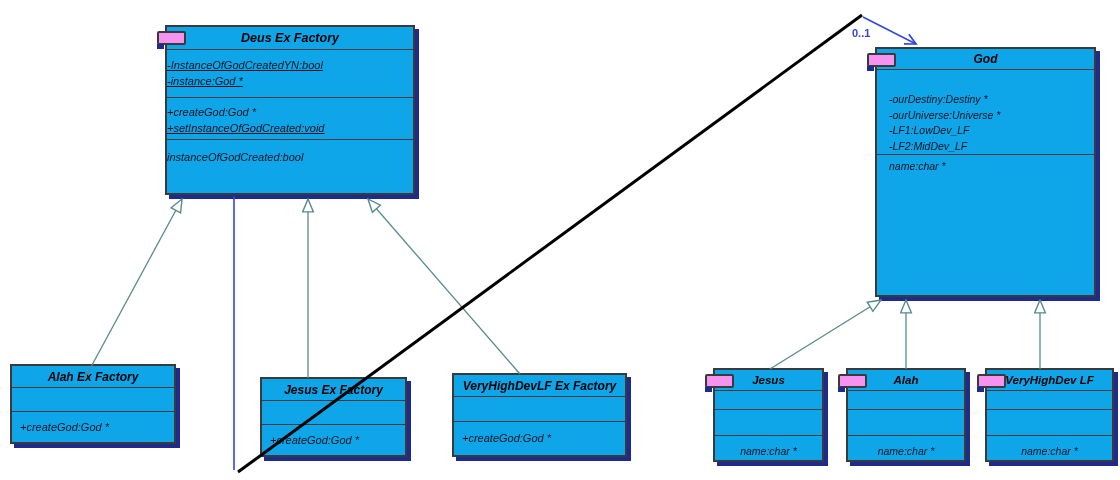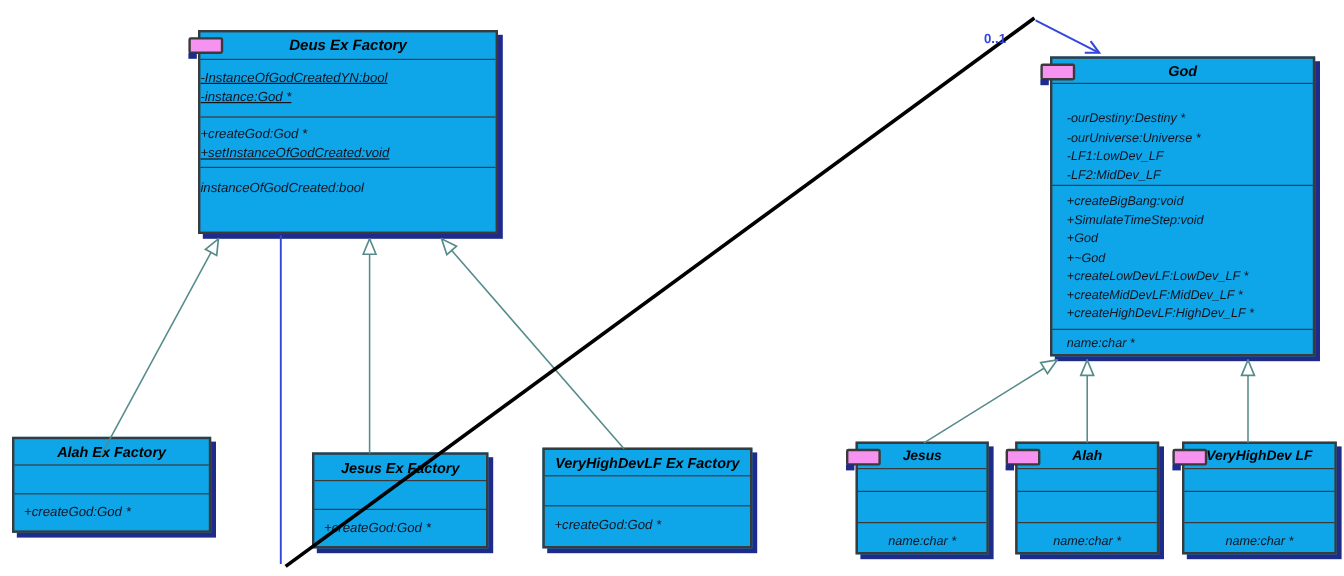--- a/index.html
+++ b/index.html
@@ -56,29 +56,20 @@
     <span class="cicon"></span>
     <div class="ctitle">
       <span>God</span>
     </div>
     <div class="csec" style="height:85px;padding-top:22px">
       <div class="mline">-ourDestiny:Destiny *</div>
       <div class="mline">-ourUniverse:Universe *</div>
       <div class="mline">-LF1:LowDev_LF</div>
       <div class="mline">-LF2:MidDev_LF</div>
       <div class="mline">-LF3:MidDev_LF</div>
-    </div>
-    <div class="csec" style="height:120px;padding-top:6px">
-      <div class="mline">+createBigBang:void</div>
-      <div class="mline">+SimulateTimeStep:void</div>
-      <div class="mline">+God</div>
-      <div class="mline">+~God</div>
-      <div class="mline">+createLowDevLF:LowDev_LF *</div>
-      <div class="mline">+createMidDevLF:MidDev_LF *</div>
-      <div class="mline">+createHighDevLF:HighDev_LF *</div>
     </div>
     <div class="csec" style="flex:1;padding-top:4px">
       <div class="mline">name:char *</div>
     </div>
   </div>
 
   <div class="cbox fac" style="left:10px;top:364px;width:166px;height:80px">
     <div class="ctitle">
       <span>Alah Ex Factory</span>
     </div>
@@ -137,21 +128,21 @@
     <div class="ctitle">
       <span>VeryHighDev LF</span>
     </div>
     <div class="csec" style="height:19px"></div>
     <div class="csec" style="height:26px"></div>
     <div class="csec" style="flex:1;padding-top:8px">
       <div class="mline">name:char *</div>
     </div>
   </div>
 
-  <div class="mult" style="left:820px;top:27px">0..1</div>
+  <div class="mult" style="left:852px;top:27px">0..1</div>
 
   <svg class="overlay" width="1120" height="480" viewBox="0 0 1120 480">
     <defs>
       <marker id="tri" viewBox="0 0 14 12" markerWidth="15" markerHeight="13" refX="13" refY="6" orient="auto" markerUnits="userSpaceOnUse">
         <path d="M1,1 L13,6 L1,11 Z" fill="#ffffff" stroke="#568b8b" stroke-width="1.3"></path>
       </marker>
       <marker id="vee" viewBox="0 0 13 12" markerWidth="14" markerHeight="13" refX="11" refY="6" orient="auto" markerUnits="userSpaceOnUse">
         <path d="M1,1 L11,6 L1,11" fill="none" stroke="#3347dd" stroke-width="1.6"></path>
       </marker>
     </defs>

